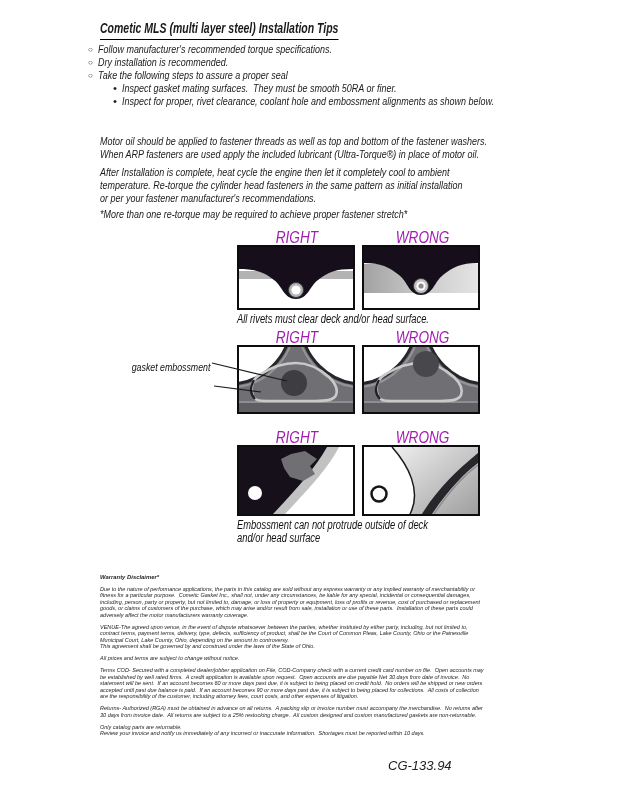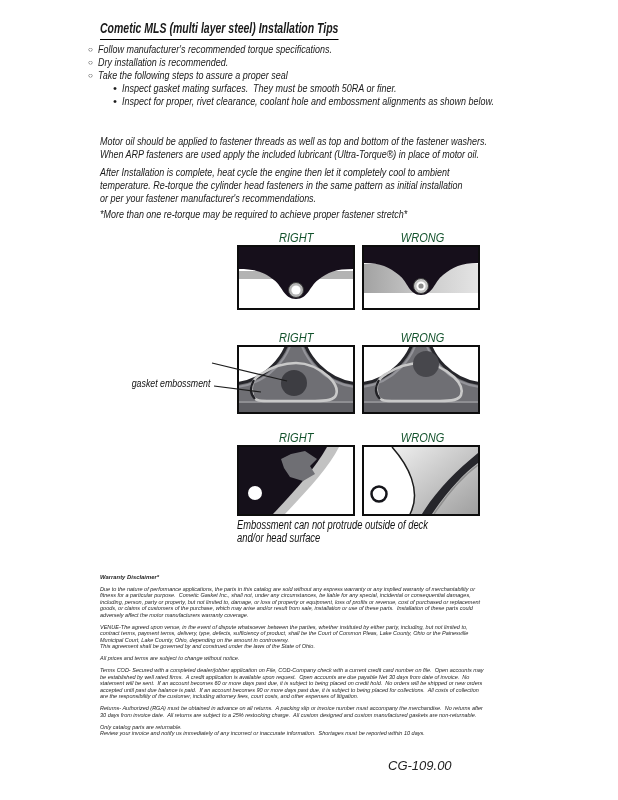--- a/index.html
+++ b/index.html
@@ -27,21 +27,21 @@
   .tips { left:88px; top:43px; width:700px; font-size:11.5px; }
   .tipline { position:relative; padding-left:10px; height:13px; line-height:13px; }
   .tipline .mark { position:absolute; left:0; top:0; font-size:8px; line-height:13px; }
   .subline { position:relative; margin-left:25px; padding-left:9px; height:13px; line-height:13px; }
   .subline .mark { position:absolute; left:0; top:0; font-size:11px; line-height:13px; }
 
   .h2 { font-size:13px; font-weight:bold; }
   .bodytxt { font-size:11.5px; line-height:13px; width:700px; }
 
   .figure { position:absolute; width:245px; }
-  .figlabels { display:flex; height:14px; font-size:13px; line-height:14px; color:#14532d; }
+  .figlabels { display:flex; height:14px; font-size:16px; line-height:14px; color:#a21caf; }
   .figlabels span.cell { flex:0 0 119px; text-align:center; }
   .figlabels span.cell + span.cell { margin-left:7px; }
   .figrow { display:flex; }
   .figrow .gap { width:7px; }
   .figbox { border:2.5px solid #0d0d0d; font-size:0; background:#fff; }
   .figbox svg { display:block; }
   .figcaption { margin-top:3px; font-size:12px; line-height:12.5px; color:#111; }
 
   .sidelabels { left:80px; width:130px; text-align:right; font-size:11px; line-height:11.5px; color:#111; }
 
@@ -125,20 +125,23 @@
           </defs>
           <rect width="114" height="61" fill="#ffffff"></rect>
           <rect y="17" width="114" height="29" fill="url(#gd1)"></rect>
           <path d="M0,0 H114 V16 C97,16 89,20 79,28 C70,35 69,48 57,48 C45,48 44,35 35,28 C25,20 17,16 0,16 Z" fill="#160f1b"></path>
           <circle cx="57" cy="39" r="7.5" fill="#c2c2c2" stroke="#3a3a3a" stroke-width="1"></circle>
           <circle cx="57" cy="39" r="4.6" fill="#ffffff"></circle>
           <circle cx="57" cy="39" r="2.6" fill="#8b8b8b"></circle>
         </svg>
       </div>
     </div>
+    <div class="figcaption">
+      <span class="sq">All rivets must clear deck and/or head surface.</span>
+    </div>
   </div>
 
   <div class="figure" style="left:237px; top:331px;">
     <div class="figlabels">
       <span class="cell"><span class="sqc">RIGHT</span></span>
       <span class="cell"><span class="sqc">WRONG</span></span>
     </div>
     <div class="figrow">
       <div class="figbox">
         <svg width="114" height="65" viewBox="0 0 114 65">
@@ -165,21 +168,21 @@
           <circle cx="-10" cy="-25" r="62" fill="#ffffff" stroke="#26262b" stroke-width="3"></circle>
           <circle cx="124" cy="-25" r="62" fill="#ffffff" stroke="#26262b" stroke-width="3"></circle>
           <path d="M14,49 C11,40 13,32 22,27 C33,20 45,16 57,16 C70,16 81,22 90,30 C96,36 99,43 97,48 C95,53 88,54 76,54 L28,54 C19,54 16,53 14,49 Z" fill="none" stroke="#c9c9c9" stroke-width="2.6" stroke-linejoin="round"></path>
           <path d="M15,33 C11,40 11,47 16,52" fill="none" stroke="#202025" stroke-width="2.2"></path>
           <circle cx="62" cy="17" r="13" fill="#47474c"></circle>
         </svg>
       </div>
     </div>
   </div>
 
-  <div class="abs sidelabels" style="top:378px;">
+  <div class="abs sidelabels" style="top:362px;">
     <span class="sqr">gasket embossment</span>
   </div>
   <svg class="abs leader" width="100" height="60" viewBox="0 0 100 60">
     <line x1="7" y1="23" x2="82" y2="41" stroke="#1c1c1c" stroke-width="1.2"></line>
     <line x1="9" y1="46" x2="56" y2="52" stroke="#1c1c1c" stroke-width="1.2"></line>
   </svg>
 
   <div class="figure" style="left:237px; top:431px;">
     <div class="figlabels">
       <span class="cell"><span class="sqc">RIGHT</span></span>
@@ -250,16 +253,16 @@
       <span class="sqd">Returns- Authorized (RGA) must be obtained in advance on all returns.  A packing slip or invoice number must accompany the merchandise.  No returns after
 30 days from invoice date.  All returns are subject to a 25% restocking charge.  All custom designed and custom manufactured gaskets are non-returnable.</span>
     </div>
     <div class="dpara">
       <span class="sqd">Only catalog parts are returnable.
 Review your invoice and notify us immediately of any incorrect or inaccurate information.  Shortages must be reported within 10 days.</span>
     </div>
   </div>
 
   <div class="abs footer">
-    <span>CG-109.00</span>
+    <span>CG-133.94</span>
   </div>
 
 </div>
 
 </body></html>

